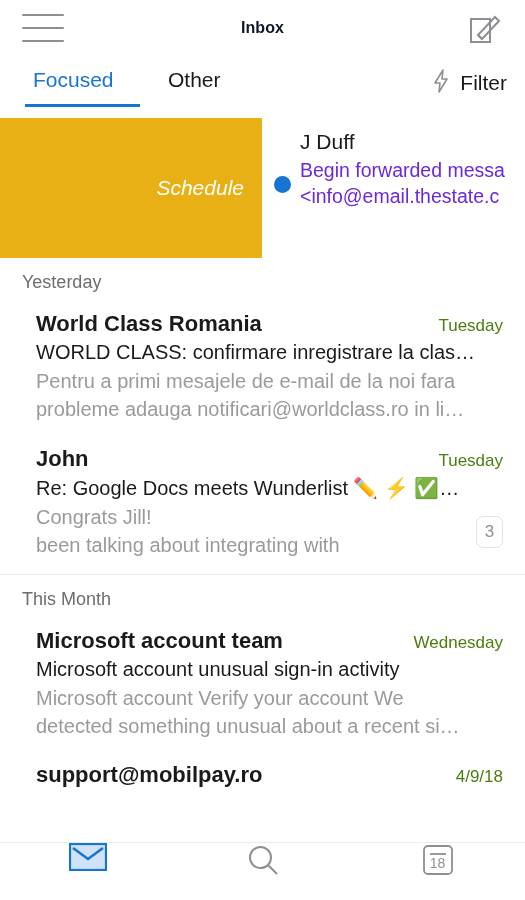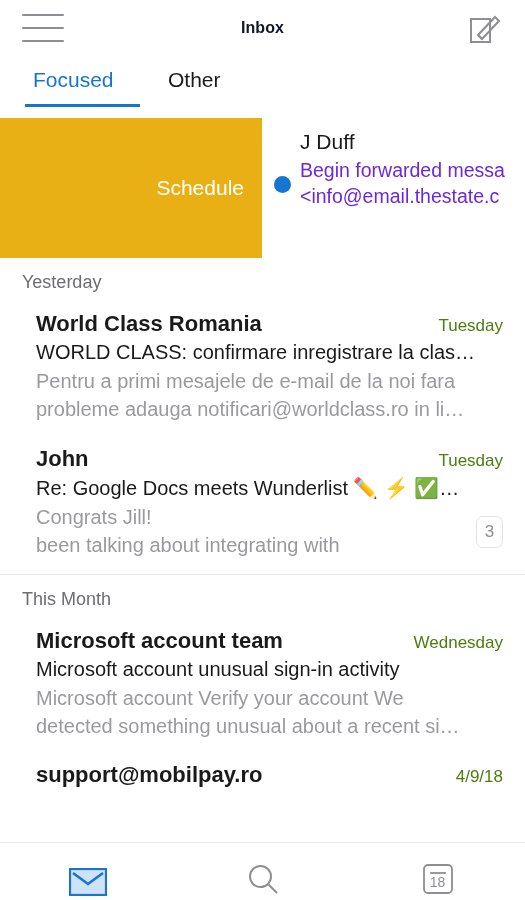--- a/index.html
+++ b/index.html
@@ -29,21 +29,21 @@
   .tab-underline { position:absolute; left:25px; top:48px; width:115px; height:3px; background:#1675d1; }
   .filter { position:absolute; right:18px; top:12px; display:flex; align-items:center; gap:9px; cursor:pointer; }
   .filter-label { font-size:21px; color:#1a1a1a; }
 
   
   .list { flex:1 1 auto; position:relative; overflow:hidden; }
 
   .swipe-row { position:relative; height:140px; background:#e8b014; overflow:hidden; }
   .swipe-action { position:absolute; left:0; top:0; width:262px; height:140px;
                   display:flex; align-items:center; justify-content:flex-end;
-                  padding-right:18px; color:#fff; font-size:21px; }
+                  padding-right:18px; color:#fff; font-size:21px;font-style:italic; }
   .swipe-content { position:absolute; left:262px; top:0; width:263px; height:140px;
                    background:#fff; display:flex; padding:12px 0 0 0; overflow:hidden; }
   .unread-dot { flex:0 0 auto; width:17px; height:17px; border-radius:50%; background:#1675d1;
                 margin:46px 9px 0 12px; }
   .swipe-text { flex:1 1 auto; min-width:0; padding-right:0; }
   .swipe-text .nm { font-size:21px; color:#1a1a1a; white-space:nowrap; margin-bottom:3px; }
   .swipe-text .sub { font-size:19.5px; color:#1a1a1a; white-space:nowrap; margin-bottom:3px; }
   .swipe-text .pre { font-size:19.5px; color:#6d28d9; white-space:nowrap; line-height:1.35; }
 
   .section-head { padding:14px 0 10px 22px; font-size:18px; color:#6d6d72; }
@@ -59,21 +59,21 @@
                       margin-top:4px; }
   .mailrow .preview { font-size:20px; color:#9a9a9e; line-height:1.42; margin-top:3px;
                       overflow:hidden; }
   .mailrow .preview div { white-space:nowrap; overflow:hidden; }
   .count-badge { position:absolute; right:22px; bottom:26px; min-width:27px; height:32px;
                  border:1px solid #e2e2e4; border-radius:7px; display:flex; align-items:center;
                  justify-content:center; font-size:17px; color:#8e8e93; padding:0 6px; background:#fff; }
 
   
   .bottombar { flex:0 0 58px; height:58px; border-top:1px solid #ececed;
-               display:flex; align-items:flex-end;margin-top:12px; }
+               display:flex; align-items:flex-start;margin-top:12px; }
   .btab { flex:1 1 0; display:flex; align-items:center; justify-content:center; cursor:pointer; }
 </style>
 </head>
 <body>
 
 <div id="app">
 
   <div class="topbar">
     <div class="hamburger">
       <span></span>
@@ -87,20 +87,28 @@
         <path d="M13 25 L30 7 L34 11 L17 29 Z" fill="none" stroke="#8e8e93" stroke-width="2"></path>
         <path d="M13 25 L17 29" fill="none" stroke="#8e8e93" stroke-width="2"></path>
       </svg>
     </div>
   </div>
 
   <div class="tabsbar">
     <div class="tab focused">Focused</div>
     <div class="tab other">Other</div>
     <div class="tab-underline"></div>
+    <div class="filter">
+      <span>
+        <svg width="20" height="26" viewBox="0 0 20 26">
+          <path d="M12 2 L4 15 H9 L8 24 L16 11 H11 Z" fill="none" stroke="#8e8e93" stroke-width="1.6" stroke-linejoin="round"></path>
+        </svg>
+      </span>
+      <span class="filter-label">Filter</span>
+    </div>
   </div>
 
   <div class="list">
 
     <div class="swipe-row">
       <div class="swipe-action">
         <span>Schedule</span>
       </div>
       <div class="swipe-content">
         <div class="unread-dot"></div>

